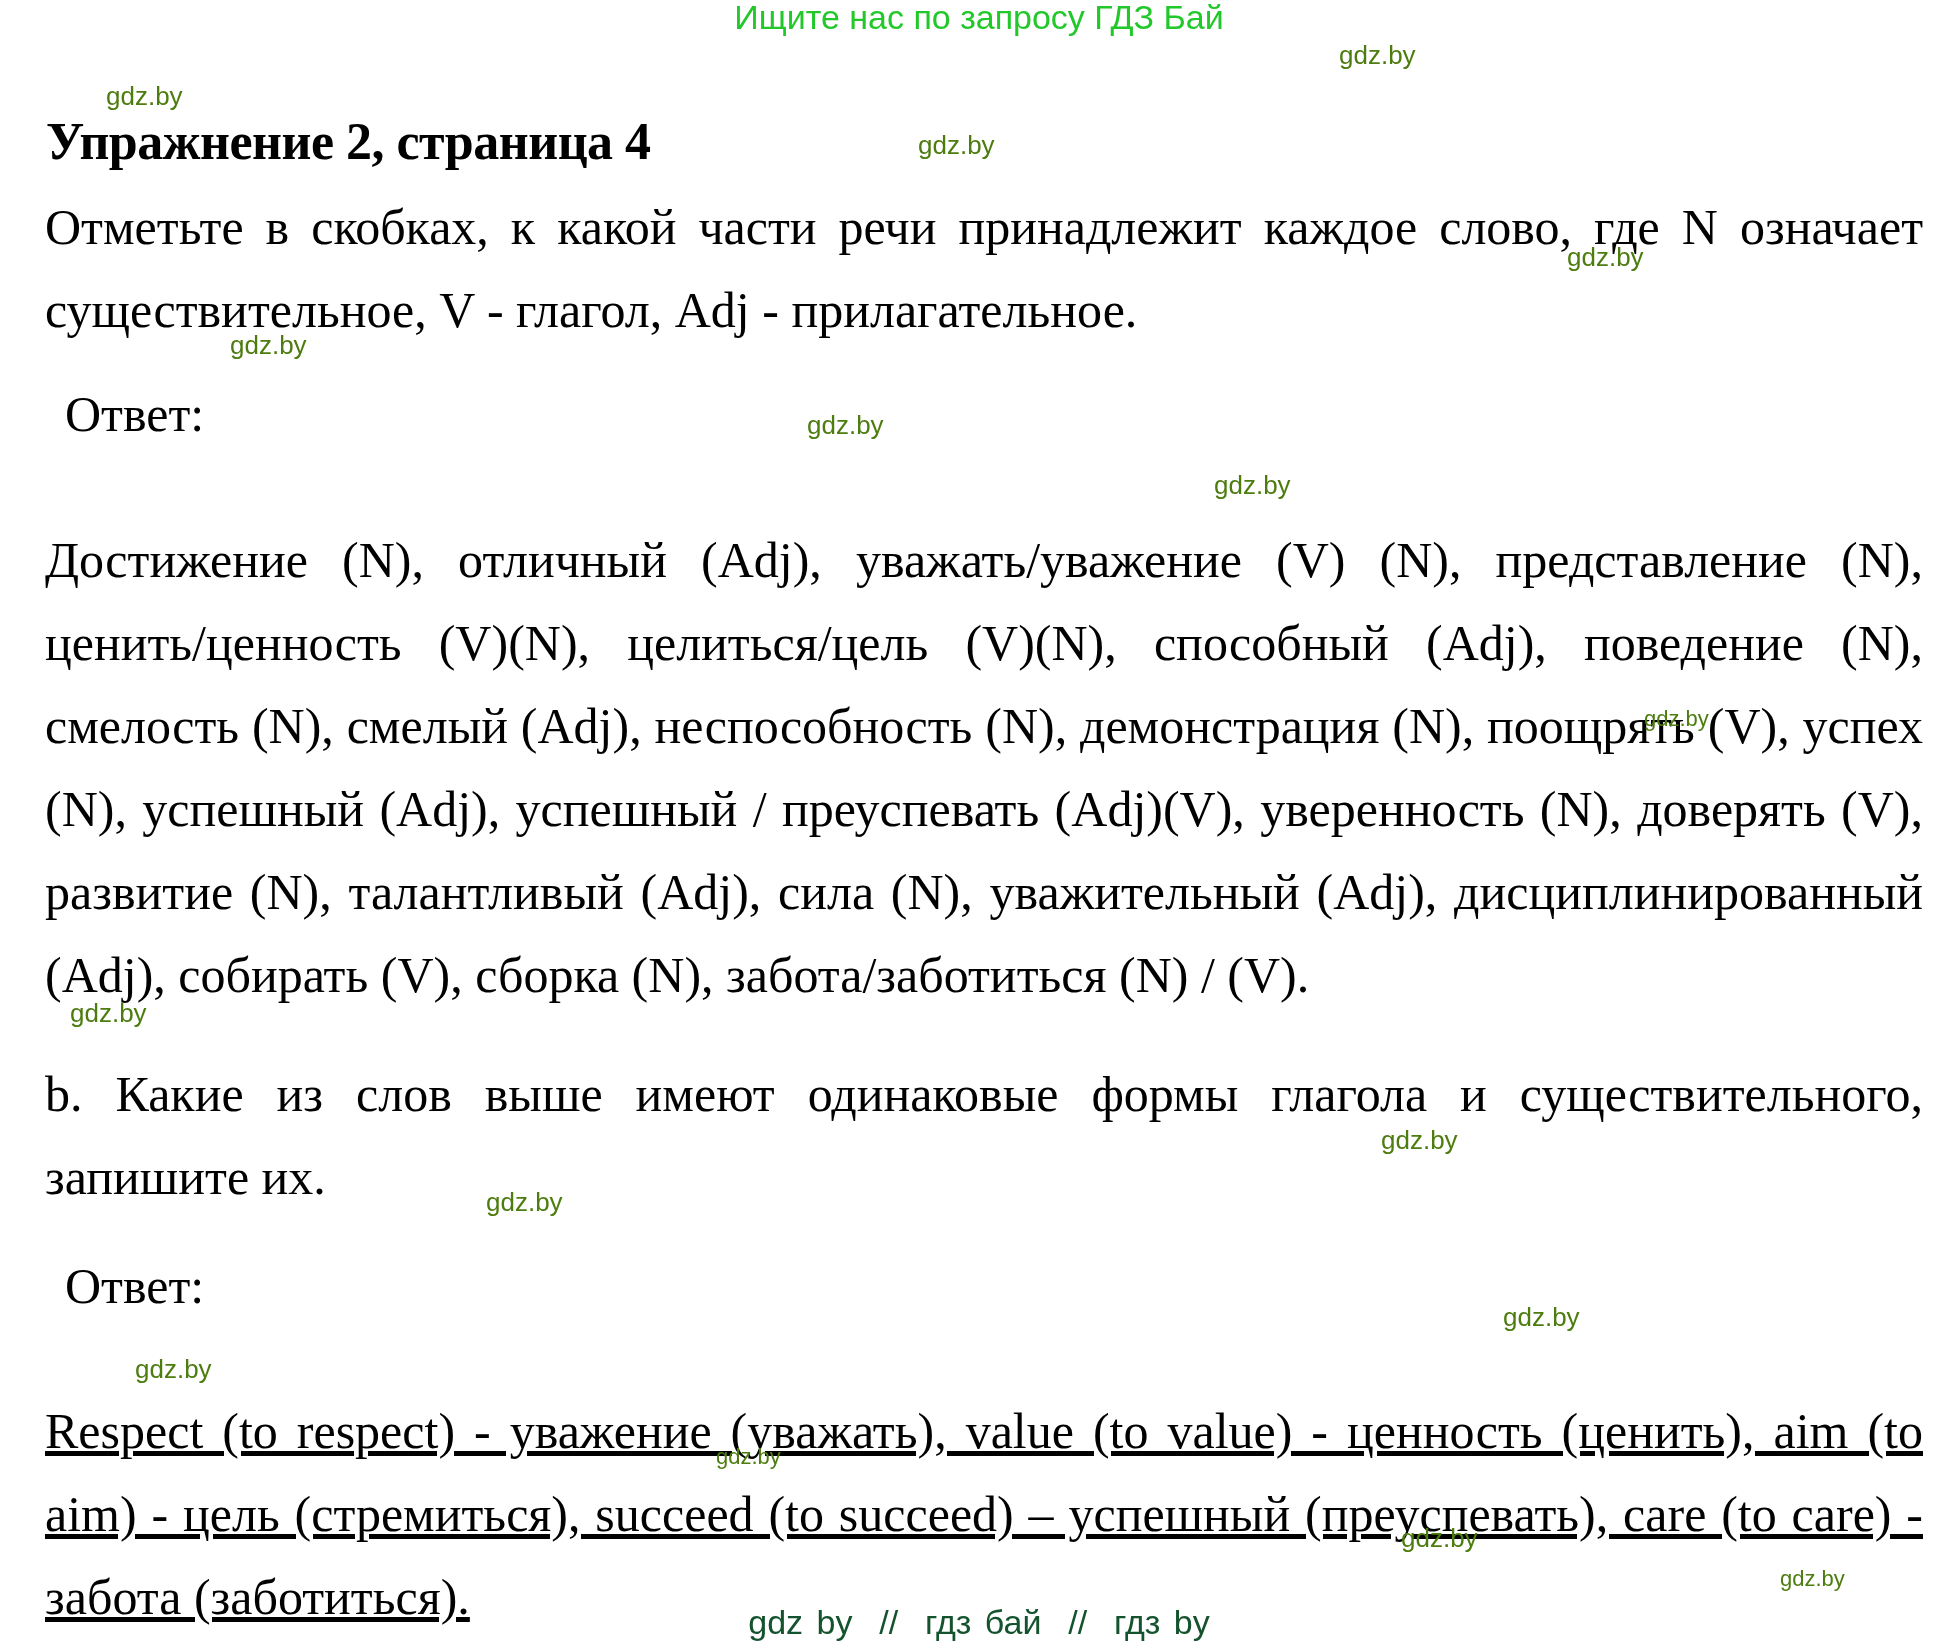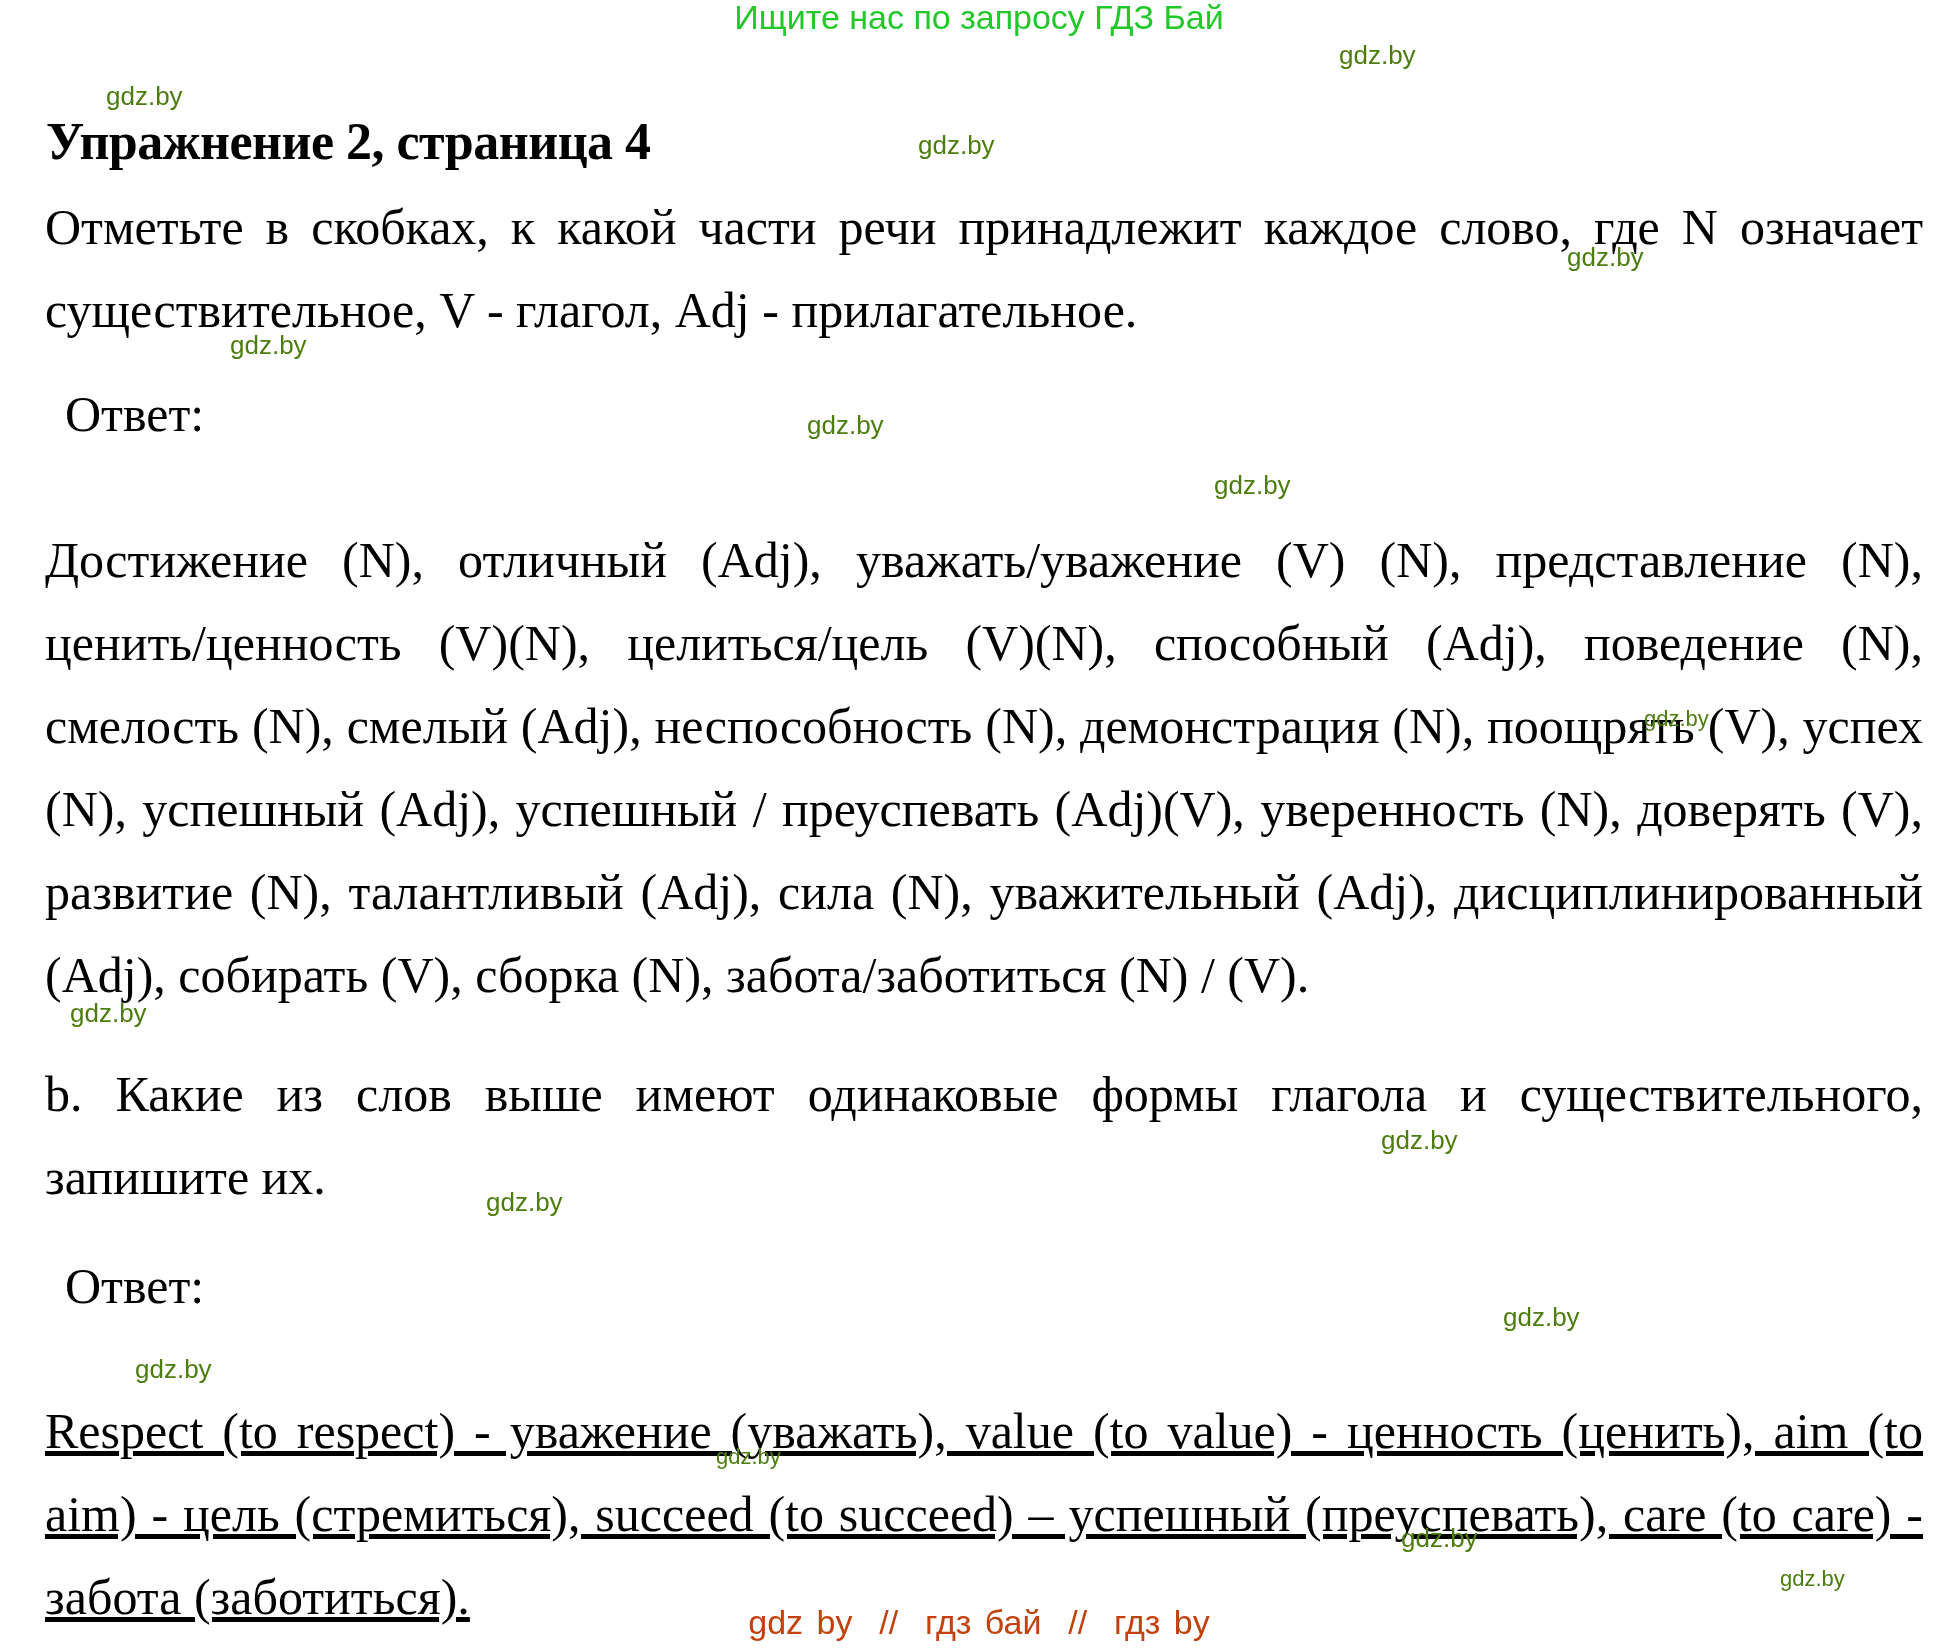--- a/index.html
+++ b/index.html
@@ -8,21 +8,21 @@
   .promo { position:absolute; left:0; width:1958px; top:-2px; text-align:center;
            font-family:"Liberation Sans", sans-serif; font-size:34px; color:#22c82a; }
   .title { position:absolute; left:46px; top:112px; font-size:52px; font-weight:bold;
            letter-spacing:-0.5px; white-space:nowrap; }
   .block { position:absolute; left:45px; width:1878px; font-size:50px; line-height:83px;
            text-align:justify; text-align-last:left; }
   .answer { position:absolute; left:45px; font-size:50px;margin-left:20px; }
   .wm { position:absolute; font-family:"Liberation Sans", sans-serif; font-size:26px;
         color:#4d7c0f; white-space:nowrap; }
   .footer { position:absolute; left:0; width:1958px; top:1603px; text-align:center;
-            font-family:"Liberation Sans", sans-serif; font-size:34px; color:#c2410c;
+            font-family:"Liberation Sans", sans-serif; font-size:34px; color:#14532d;
             word-spacing:4px; white-space:pre; }
 </style>
 </head>
 <body>
 
 <div class="promo">Ищите нас по запросу ГДЗ Бай</div>
 
 <div class="title">Упражнение 2, страница 4</div>
 
 <div class="block" style="top:186px;">Отметьте в скобках, к какой части речи принадлежит каждое слово, где N означает существительное, V - глагол, Adj - прилагательное.</div>

